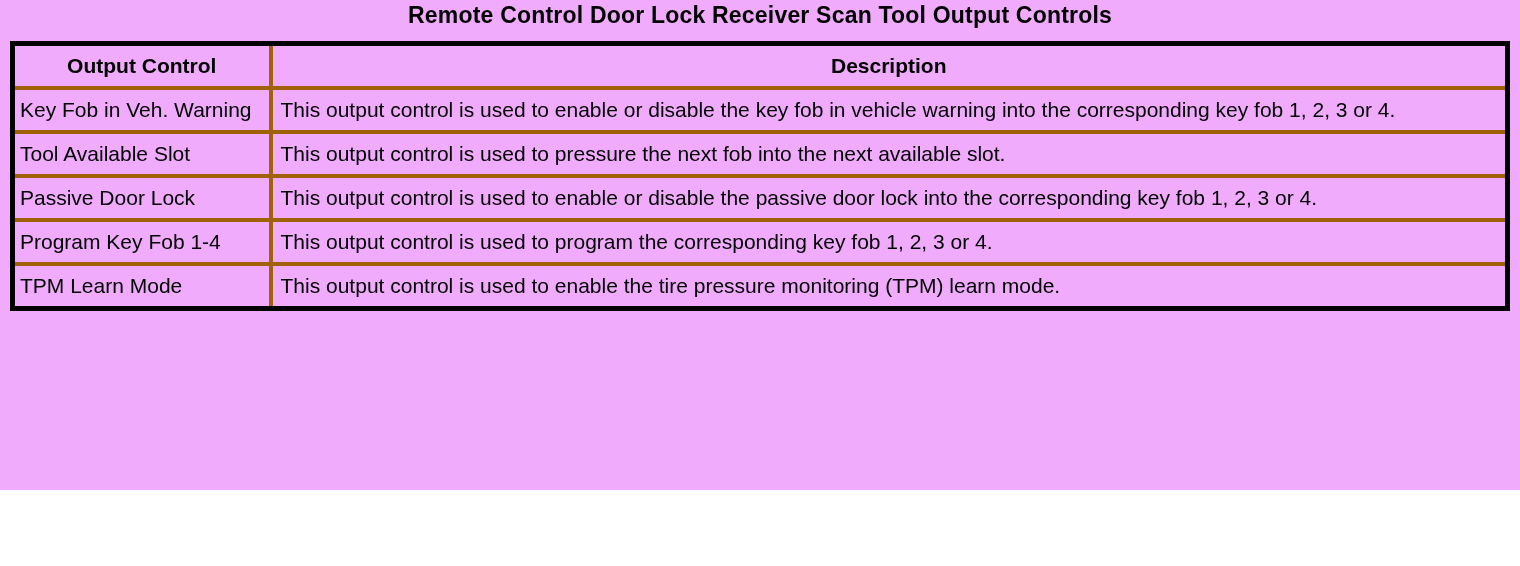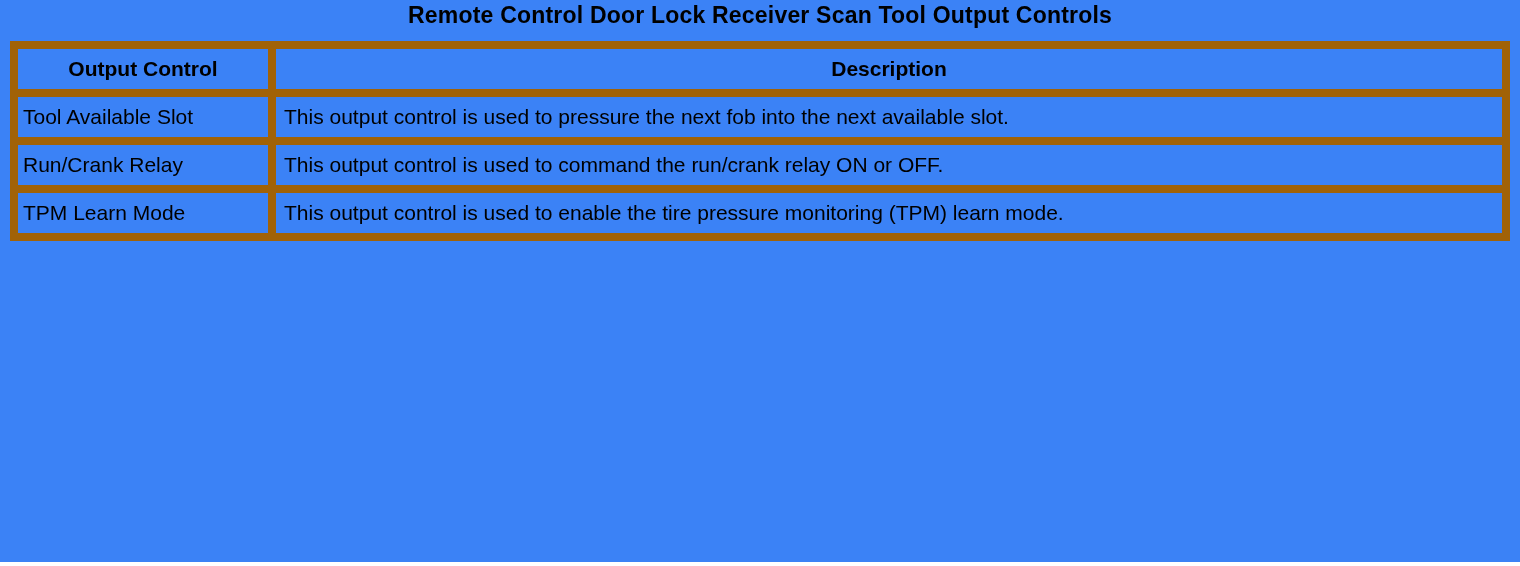--- a/index.html
+++ b/index.html
@@ -3,43 +3,43 @@
 <meta charset="utf-8">
 <style>
   html, body {
     margin: 0;
     padding: 0;
     background: #ffffff;
   }
   .page {
     position: relative;
     width: 1520px;
-    height: 562px;
-    background: #3b82f6;
+    height: 490px;
+    background: #f0abfc;
     color: #000000;
     font-family: "Liberation Sans", sans-serif;
     overflow: hidden;
   }
   .doc-title {
     padding-top: 2px;
     text-align: center;
     font-size: 23px;
     font-weight: bold;
     letter-spacing: 0.2px;
   }
   table.controls {
     border-collapse: collapse;
     table-layout: fixed;
     width: 1500px;
     margin: 12px 0 0 10px;
     border: 5px solid #000000;
   }
   table.controls th,
   table.controls td {
-    border: 8px solid #a16207;
+    border: 4px solid #a16207;
     font-size: 21px;
     vertical-align: middle;
     overflow: hidden;
   }
   table.controls th {
     font-weight: bold;
     text-align: center;
     padding: 8px 4px;
   }
   .col-control { width: 258px; }
@@ -65,26 +65,34 @@
       <col>
     </colgroup>
     <thead>
       <tr>
         <th>Output Control</th>
         <th>Description</th>
       </tr>
     </thead>
     <tbody>
       <tr>
+        <td class="cell-control">Key Fob in Veh. Warning</td>
+        <td class="cell-desc">This output control is used to enable or disable the key fob in vehicle warning into the corresponding key fob 1, 2, 3 or 4.</td>
+      </tr>
+      <tr>
         <td class="cell-control">Tool Available Slot</td>
         <td class="cell-desc">This output control is used to pressure the next fob into the next available slot.</td>
       </tr>
       <tr>
-        <td class="cell-control">Run/Crank Relay</td>
-        <td class="cell-desc">This output control is used to command the run/crank relay ON or OFF.</td>
+        <td class="cell-control">Passive Door Lock</td>
+        <td class="cell-desc">This output control is used to enable or disable the passive door lock into the corresponding key fob 1, 2, 3 or 4.</td>
+      </tr>
+      <tr>
+        <td class="cell-control">Program Key Fob 1-4</td>
+        <td class="cell-desc">This output control is used to program the corresponding key fob 1, 2, 3 or 4.</td>
       </tr>
       <tr>
         <td class="cell-control">TPM Learn Mode</td>
         <td class="cell-desc">This output control is used to enable the tire pressure monitoring (TPM) learn mode.</td>
       </tr>
     </tbody>
   </table>
 
 </div>
 

